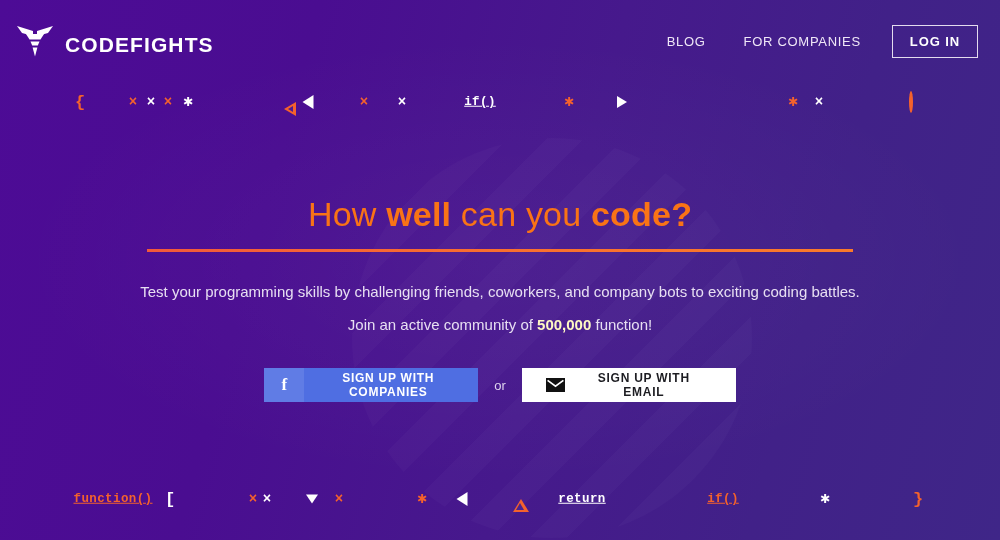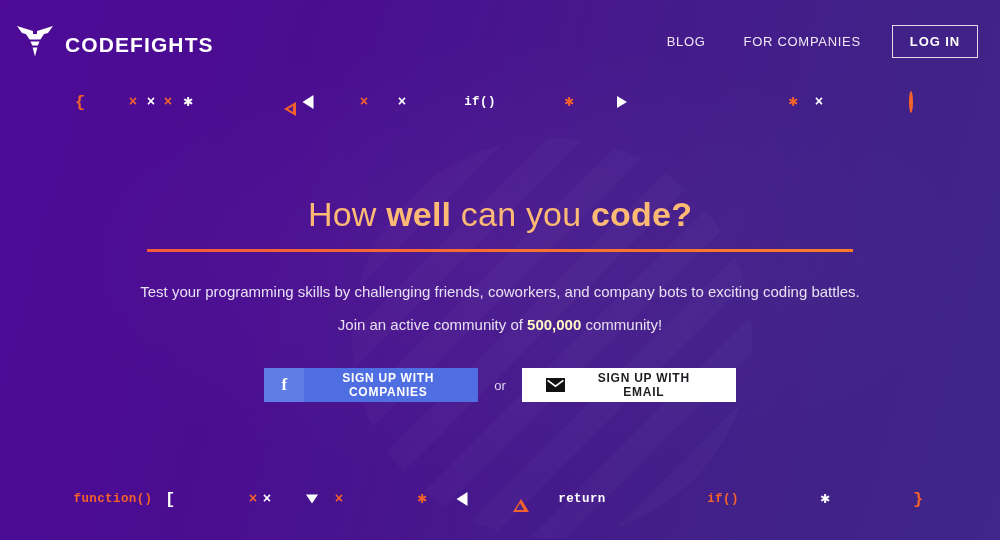--- a/index.html
+++ b/index.html
@@ -65,21 +65,21 @@
   .symrow{
     position:absolute; left:0; width:1000px; height:30px; z-index:5;
   }
   .symrow.top{ top:87px; }
   .symrow.bottom{ top:484px; }
   .sym{
     position:absolute; top:50%; transform:translate(-50%,-50%);
     font-family:"Liberation Mono", monospace;
     font-weight:bold; line-height:1; white-space:nowrap;
   }
-  .sym.code{ font-size:12.5px; letter-spacing:.4px; }
+  .sym.code{ font-size:12.5px; letter-spacing:.4px;text-decoration:underline; }
   .sym.x{ font-size:14px; }
   .sym.ast{ font-size:16px; }
   .sym.brace{ font-size:17px; }
 
   .tri{ width:0; height:0; display:block; }
   .tri-left-solid{ border-top:7px solid transparent; border-bottom:7px solid transparent; border-right:11px solid #fff; }
   .tri-right-solid{ border-top:6px solid transparent; border-bottom:6px solid transparent; border-left:10px solid #fff; }
   .tri-down-solid{ border-left:6px solid transparent; border-right:6px solid transparent; border-top:9px solid #fff; }
   .tri-left-hollow{
     width:15px; height:15px; position:relative;
@@ -109,21 +109,21 @@
   .ring{ width:13px; height:13px; border-radius:50%; border:2.6px solid #f4622c; }
 
   
   .hero{
     position:absolute; left:0; top:0; width:1000px; height:540px;
     z-index:4; pointer-events:none;
   }
   .hero > *{ pointer-events:auto; }
   .headline{
     position:absolute; left:0; top:195px; width:1000px;
-    text-align:center; color:#fdba74; font-size:34px; font-weight:300;
+    text-align:center; color:#f97316; font-size:34px; font-weight:300;
     letter-spacing:.2px;
   }
   .headline b{ font-weight:bold; }
   .rule{
     position:absolute; left:147px; top:249px; width:706px; height:3px;
     background:linear-gradient(90deg,#f2593a 0%,#f96f2e 50%,#fa7a2a 100%);
   }
   .sub1{
     position:absolute; left:0; top:283px; width:1000px; text-align:center;
     color:#e7dff2; font-size:15px;
@@ -247,21 +247,21 @@
 <div class="hero">
   <div class="headline">
     <span>How </span><b>well</b><span> can you </span><b>code?</b>
   </div>
 
   <div class="rule"></div>
 
   <div class="sub1">Test your programming skills by challenging friends, coworkers, and company bots to exciting coding battles.</div>
 
   <div class="sub2">
-    <span>Join an active community of </span><b>500,000</b><span> community!</span>
+    <span>Join an active community of </span><b>500,000</b><span> function!</span>
   </div>
 
   <div class="cta">
     <button class="fb-btn">
       <span class="fb-icon">f</span>
       <span class="fb-label">SIGN UP WITH COMPANIES</span>
     </button>
 
     <span class="or">or</span>
 

